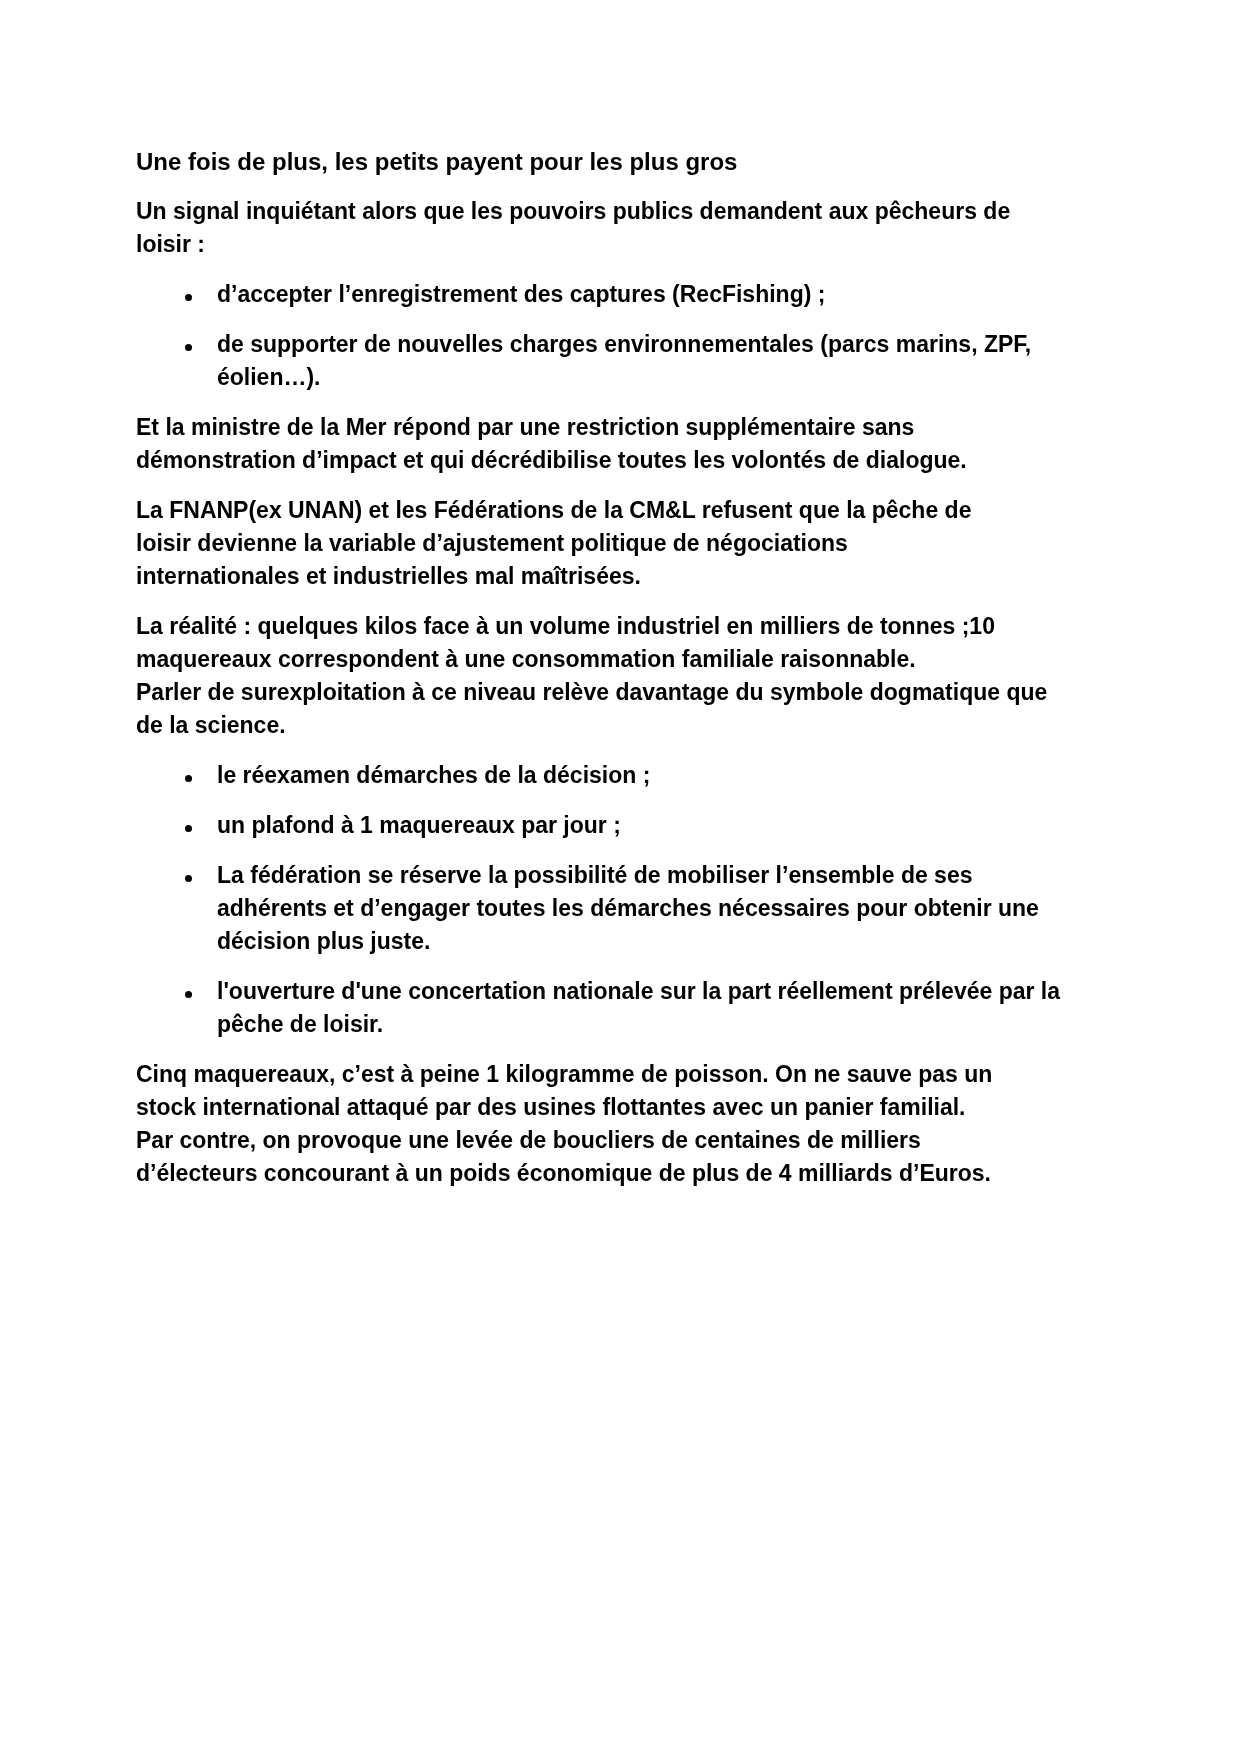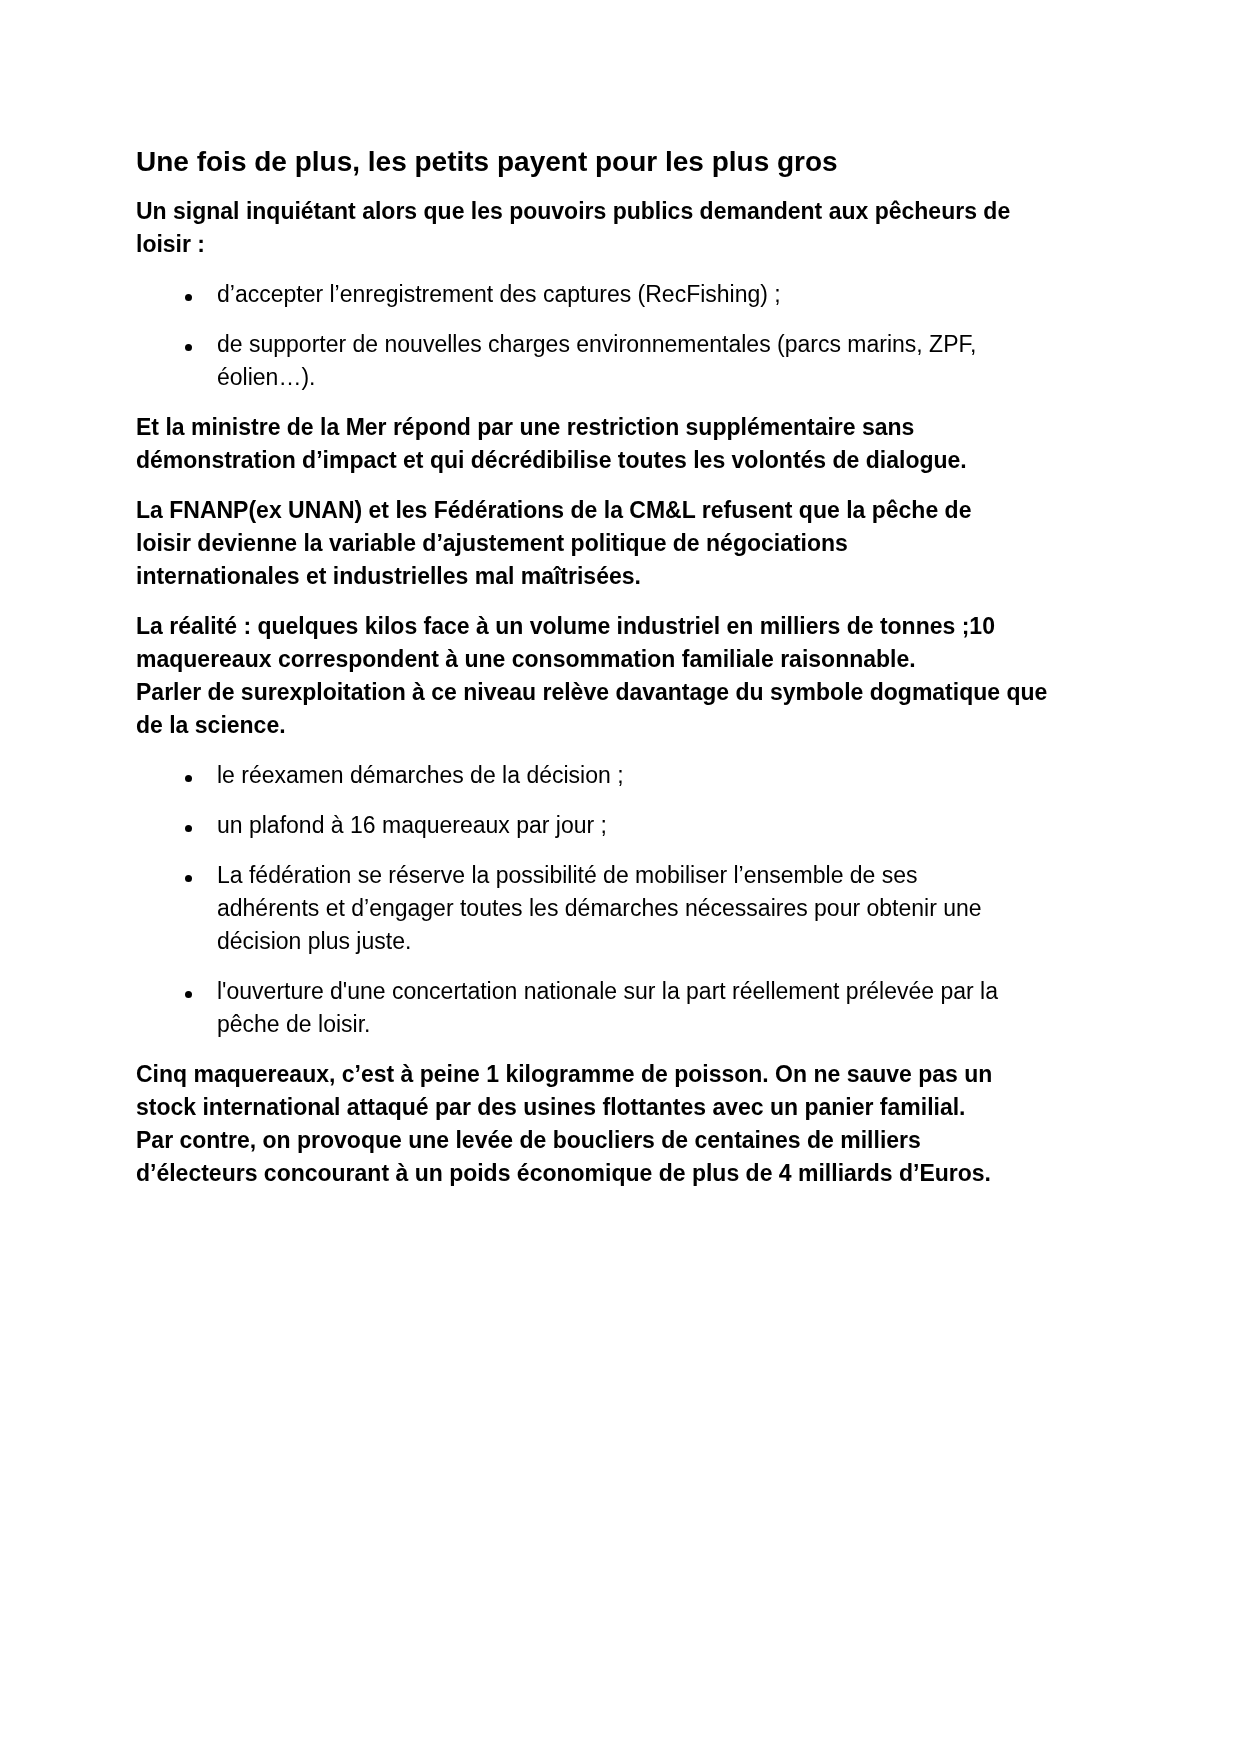--- a/index.html
+++ b/index.html
@@ -26,38 +26,39 @@
   }
   .para {
     margin: 0 0 17px 0;
     white-space: pre-line;
     font-weight: bold;
   }
   .bold {
     font-weight: bold;
   }
   h1.para {
-    font-size: 28px;
+    font-size: 24px;
     line-height: 33px;
   }
   ul.bullets {
     list-style: none;
     margin: 0 0 17px 0;
     padding: 0;
   }
   li.bullet-item {
     position: relative;
     padding-left: 81px;
     margin: 0 0 17px 0;
   }
   li.bullet-item:last-child {
     margin-bottom: 17px;
   }
   .li-text {
     white-space: pre-line;
+    font-weight: bold;
   }
   .bullet-dot {
     position: absolute;
     left: 49px;
     top: 16px;
     width: 7px;
     height: 7px;
     border-radius: 50%;
     background: #000000;
   }
@@ -98,21 +99,21 @@
 de la science.</p>
 
 
     <ul class="bullets">
       <li class="bullet-item">
         <span class="bullet-dot"></span>
         <span class="li-text">le réexamen démarches de la décision ;</span>
       </li>
       <li class="bullet-item">
         <span class="bullet-dot"></span>
-        <span class="li-text">un plafond à 16 maquereaux par jour ;</span>
+        <span class="li-text">un plafond à 1 maquereaux par jour ;</span>
       </li>
       <li class="bullet-item">
         <span class="bullet-dot"></span>
         <span class="li-text">La fédération se réserve la possibilité de mobiliser l’ensemble de ses
 adhérents et d’engager toutes les démarches nécessaires pour obtenir une
 décision plus juste.</span>
       </li>
       <li class="bullet-item">
         <span class="bullet-dot"></span>
         <span class="li-text">l'ouverture d'une concertation nationale sur la part réellement prélevée par la

